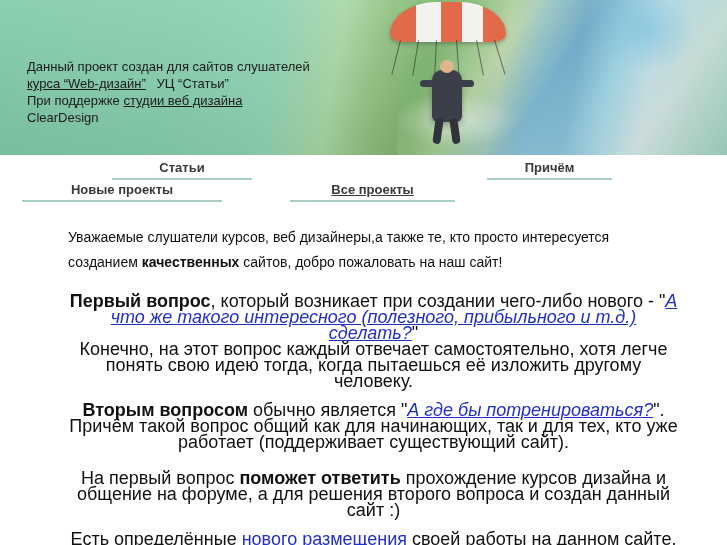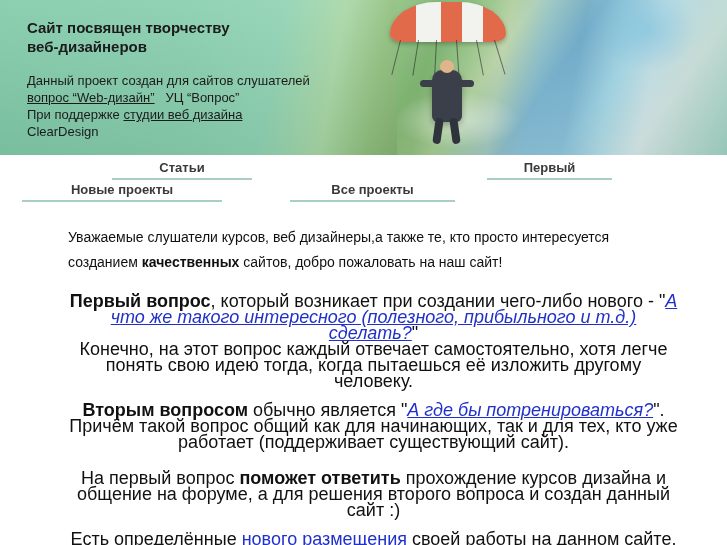--- a/index.html
+++ b/index.html
@@ -139,21 +139,21 @@
     top: 18px;
     width: 340px;
     color: #1b1b1b;
     font-size: 15px;
     font-weight: bold;
     line-height: 19px;
   }
   .banner-text {
     position: absolute;
     left: 27px;
-    top: 72px;
+    top: 58px;
     width: 360px;
     color: #1b1b1b;
     font-size: 13px;
     line-height: 17px;
   }
   .banner-text a {
     color: #1b1b1b;
     text-decoration: underline;
   }
 
@@ -175,21 +175,21 @@
   }
   .nav-item .rule {
     display: block;
     height: 2px;
     margin-top: 3px;
     background: #a9cfc2;
   }
   #nav-articles { left: 112px; top: 5px; width: 140px; }
   #nav-forum    { left: 487px; top: 5px; width: 125px; }
   #nav-new      { left: 22px;  top: 27px; width: 200px; }
-  #nav-all      { left: 290px; top: 27px; width: 165px; }
+  #nav-all      { left: 290px; top: 27px; width: 165px; text-decoration: underline; }
   #nav-qa       { left: 530px; top: 27px; width: 170px; }
 
   
   .content {
     position: relative;
     width: 727px;
     background: #ffffff;
     padding: 0;
   }
   .intro {
@@ -231,45 +231,41 @@
     <span style="left:56px; transform: rotate(-4deg);"></span>
     <span style="left:76px; transform: rotate(-11deg);"></span>
     <span style="left:94px; transform: rotate(-17deg);"></span>
   </div>
   <div class="jumper"></div>
   <div class="jumper-legs">
     <i style="left:0px;  transform: rotate(8deg);"></i>
     <i style="left:17px; transform: rotate(-8deg);"></i>
   </div>
 
-  <div class="banner-title">
-    <div>Сайт посвящен творчеству</div>
-    <div>веб-дизайнеров</div>
-  </div>
 
   <div class="banner-text">
     <div>Данный проект создан для сайтов слушателей</div>
     <div>
-      <a href="#">вопрос “Web-дизайн”</a>
-      &nbsp;&nbsp;<span>УЦ “Вопрос”</span>
+      <a href="#">курса “Web-дизайн”</a>
+      &nbsp;&nbsp;<span>УЦ “Статьи”</span>
     </div>
     <div>
       <span>При поддержке </span><a href="#">студии веб дизайна</a>
     </div>
     <div>ClearDesign</div>
   </div>
 </div>
 
 <div class="nav">
   <div class="nav-item" id="nav-articles">
     <span>Статьи</span>
     <span class="rule"></span>
   </div>
   <div class="nav-item" id="nav-forum">
-    <span>Первый</span>
+    <span>Причём</span>
     <span class="rule"></span>
   </div>
   <div class="nav-item" id="nav-new">
     <span>Новые проекты</span>
     <span class="rule"></span>
   </div>
   <div class="nav-item" id="nav-all">
     <span>Все проекты</span>
     <span class="rule"></span>
   </div>

